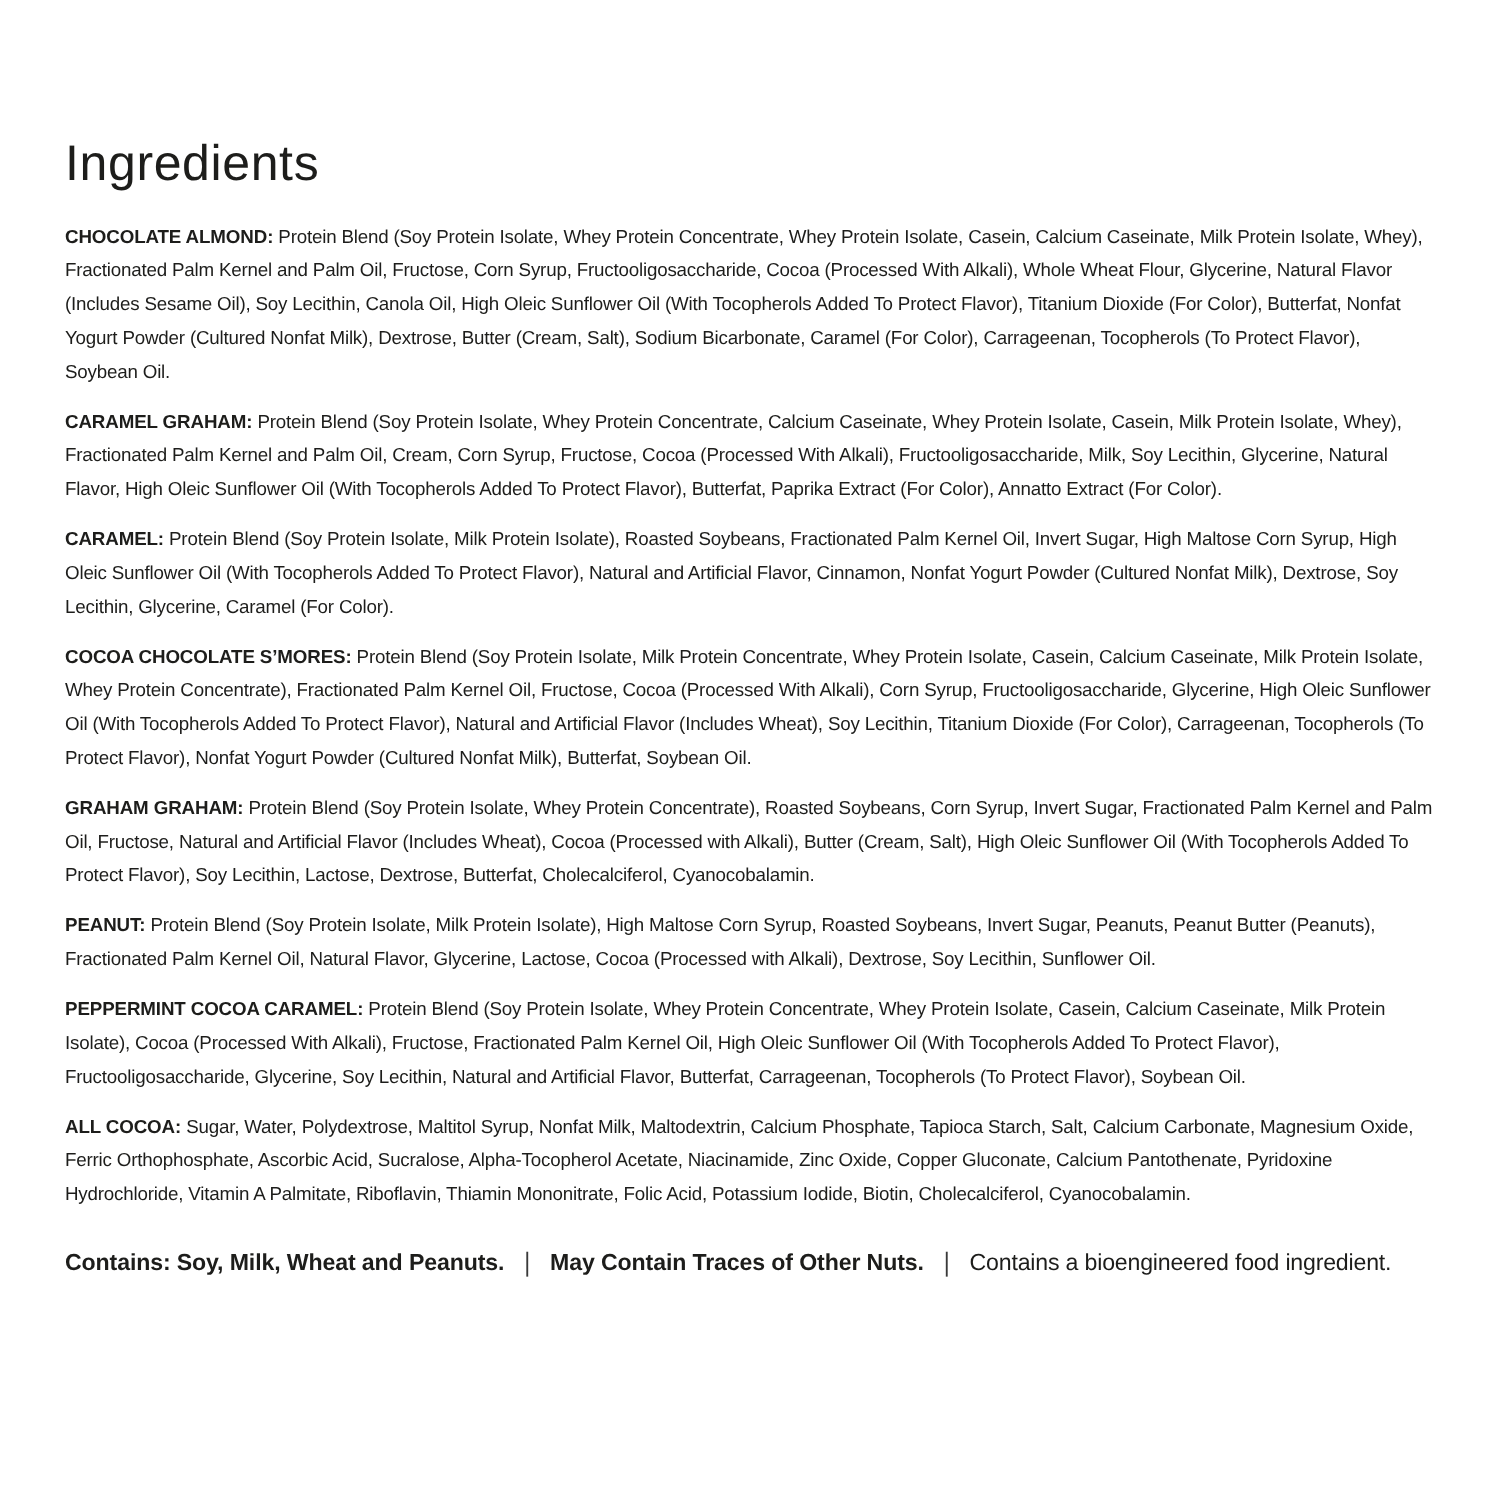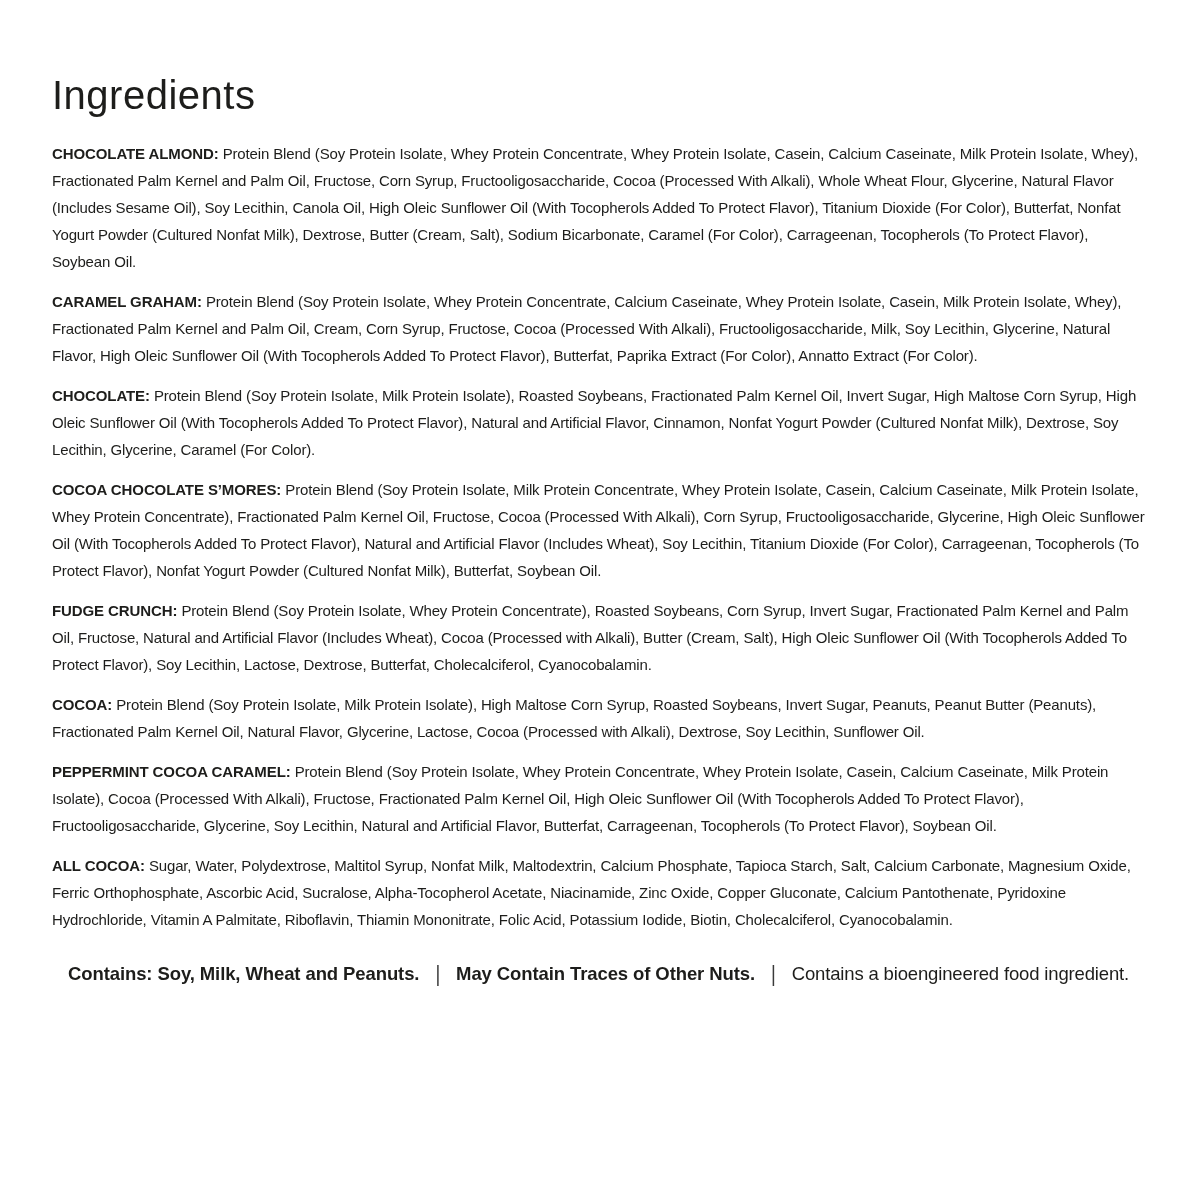--- a/index.html
+++ b/index.html
@@ -11,21 +11,21 @@
     width: 1200px;
     height: 1200px;
     font-family: "Liberation Sans", sans-serif;
     color: #1d1d1b;
     box-sizing: border-box;
   }
   .page {
     box-sizing: border-box;
     width: 1200px;
     height: 1200px;
-    padding: 74px 50px 0 52px;
+    padding: 110px 50px 0 52px;
     background: #ffffff;
     overflow: hidden;
   }
   .page-title {
     font-size: 40px;
     font-weight: 400;
     line-height: 1.05;
     letter-spacing: 0.5px;
     margin: 0 0 24px 0;
     color: #1d1d1b;
@@ -38,21 +38,21 @@
     text-align: left;
   }
   .ing b, .contains b {
     font-weight: 700;
     letter-spacing: -0.1px;
   }
   .contains {
     font-size: 18.5px;
     line-height: 27px;
     letter-spacing: -0.15px;
-    margin: 27px 0 0 16px;
+    margin: 27px 0 0 0;
   }
   .pipe {
     display: inline-block;
     padding: 0 11px;
     font-weight: 300;
     color: #3a3a3a;
     transform: scaleY(1.15);
   }
 </style>
 </head>
@@ -66,36 +66,36 @@
     <b>CHOCOLATE ALMOND:</b>
     <span>Protein Blend (Soy Protein Isolate, Whey Protein Concentrate, Whey Protein Isolate, Casein, Calcium Caseinate, Milk Protein Isolate, Whey), Fractionated Palm Kernel and Palm Oil, Fructose, Corn Syrup, Fructooligosaccharide, Cocoa (Processed With Alkali), Whole Wheat Flour, Glycerine, Natural Flavor (Includes Sesame Oil), Soy Lecithin, Canola Oil, High Oleic Sunflower Oil (With Tocopherols Added To Protect Flavor), Titanium Dioxide (For Color), Butterfat, Nonfat Yogurt Powder (Cultured Nonfat Milk), Dextrose, Butter (Cream, Salt), Sodium Bicarbonate, Caramel (For Color), Carrageenan, Tocopherols (To Protect Flavor), Soybean Oil.</span>
   </p>
 
   <p class="ing">
     <b>CARAMEL GRAHAM:</b>
     <span>Protein Blend (Soy Protein Isolate, Whey Protein Concentrate, Calcium Caseinate, Whey Protein Isolate, Casein, Milk Protein Isolate, Whey), Fractionated Palm Kernel and Palm Oil, Cream, Corn Syrup, Fructose, Cocoa (Processed With Alkali), Fructooligosaccharide, Milk, Soy Lecithin, Glycerine, Natural Flavor, High Oleic Sunflower Oil (With Tocopherols Added To Protect Flavor), Butterfat, Paprika Extract (For Color), Annatto Extract (For Color).</span>
   </p>
 
   <p class="ing">
-    <b>CHOCOLATE:</b>
+    <b>CARAMEL:</b>
     <span>Protein Blend (Soy Protein Isolate, Milk Protein Isolate), Roasted Soybeans, Fractionated Palm Kernel Oil, Invert Sugar, High Maltose Corn Syrup, High Oleic Sunflower Oil (With Tocopherols Added To Protect Flavor), Natural and Artificial Flavor, Cinnamon, Nonfat Yogurt Powder (Cultured Nonfat Milk), Dextrose, Soy Lecithin, Glycerine, Caramel (For Color).</span>
   </p>
 
   <p class="ing">
     <b>COCOA CHOCOLATE S’MORES:</b>
     <span>Protein Blend (Soy Protein Isolate, Milk Protein Concentrate, Whey Protein Isolate, Casein, Calcium Caseinate, Milk Protein Isolate, Whey Protein Concentrate), Fractionated Palm Kernel Oil, Fructose, Cocoa (Processed With Alkali), Corn Syrup, Fructooligosaccharide, Glycerine, High Oleic Sunflower Oil (With Tocopherols Added To Protect Flavor), Natural and Artificial Flavor (Includes Wheat), Soy Lecithin, Titanium Dioxide (For Color), Carrageenan, Tocopherols (To Protect Flavor), Nonfat Yogurt Powder (Cultured Nonfat Milk), Butterfat, Soybean Oil.</span>
   </p>
 
   <p class="ing">
-    <b>FUDGE CRUNCH:</b>
+    <b>GRAHAM GRAHAM:</b>
     <span>Protein Blend (Soy Protein Isolate, Whey Protein Concentrate), Roasted Soybeans, Corn Syrup, Invert Sugar, Fractionated Palm Kernel and Palm Oil, Fructose, Natural and Artificial Flavor (Includes Wheat), Cocoa (Processed with Alkali), Butter (Cream, Salt), High Oleic Sunflower Oil (With Tocopherols Added To Protect Flavor), Soy Lecithin, Lactose, Dextrose, Butterfat, Cholecalciferol, Cyanocobalamin.</span>
   </p>
 
   <p class="ing">
-    <b>COCOA:</b>
+    <b>PEANUT:</b>
     <span>Protein Blend (Soy Protein Isolate, Milk Protein Isolate), High Maltose Corn Syrup, Roasted Soybeans, Invert Sugar, Peanuts, Peanut Butter (Peanuts), Fractionated Palm Kernel Oil, Natural Flavor, Glycerine, Lactose, Cocoa (Processed with Alkali), Dextrose, Soy Lecithin, Sunflower Oil.</span>
   </p>
 
   <p class="ing">
     <b>PEPPERMINT COCOA CARAMEL:</b>
     <span>Protein Blend (Soy Protein Isolate, Whey Protein Concentrate, Whey Protein Isolate, Casein, Calcium Caseinate, Milk Protein Isolate), Cocoa (Processed With Alkali), Fructose, Fractionated Palm Kernel Oil, High Oleic Sunflower Oil (With Tocopherols Added To Protect Flavor), Fructooligosaccharide, Glycerine, Soy Lecithin, Natural and Artificial Flavor, Butterfat, Carrageenan, Tocopherols (To Protect Flavor), Soybean Oil.</span>
   </p>
 
   <p class="ing">
     <b>ALL COCOA:</b>

